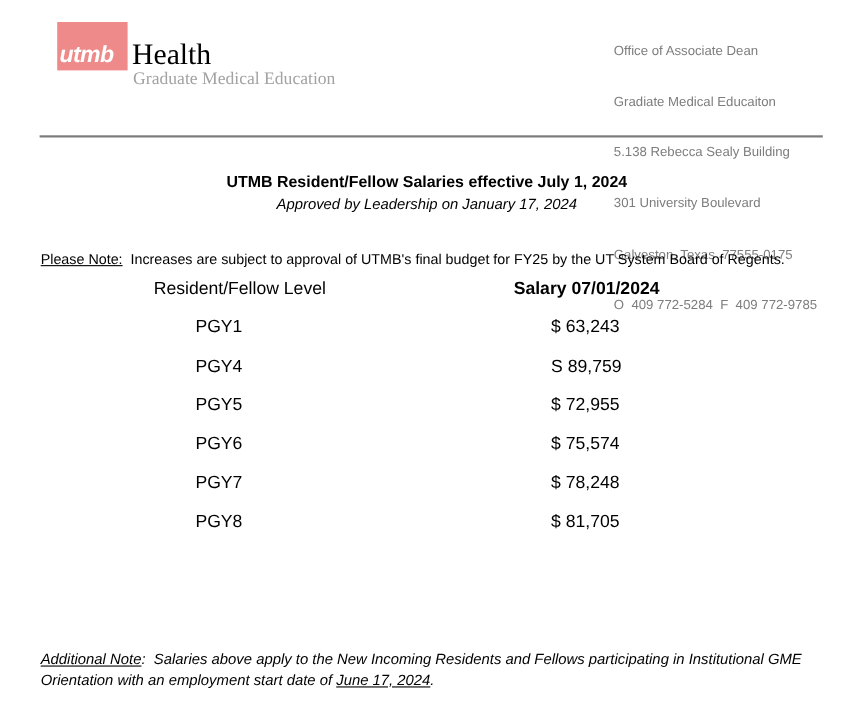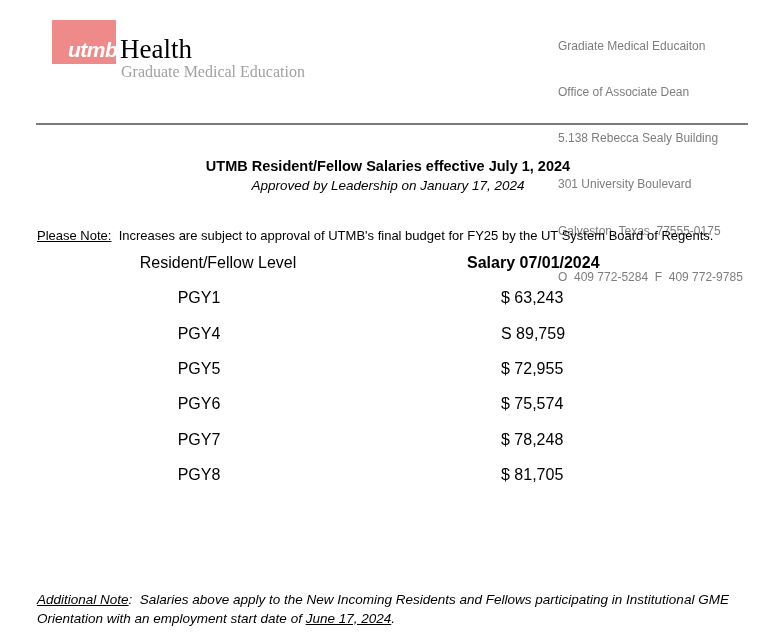--- a/index.html
+++ b/index.html
@@ -14,21 +14,21 @@
   }
 
   
   .logo-box {
     position: absolute;
     left: 52px; top: 20px;
     width: 64px; height: 44px;
   }
   .logo-box .utmb-word {
     position: absolute;
-    left: 16px; bottom: 2px;
+    left: 2px; bottom: 2px;
     font-style: italic;
     font-weight: bold;
     font-size: 21px;
     letter-spacing: -0.5px;
     color: #ffffff;
   }
   .logo-health {
     position: absolute;
     left: 120px; top: 36px;
     font-family: "Liberation Serif", serif;
@@ -134,22 +134,22 @@
 
 <div class="page">
 
   <div class="logo-box" style="background-color: rgb(238, 138, 138);">
     <span class="utmb-word">utmb</span>
   </div>
   <div class="logo-health">Health</div>
   <div class="logo-tagline">Graduate Medical Education</div>
 
   <div class="letterhead">
+    <div>Office of Associate Dean</div>
     <div>Gradiate Medical Educaiton</div>
-    <div>Office of Associate Dean</div>
     <div>5.138 Rebecca Sealy Building</div>
     <div>301 University Boulevard</div>
     <div>Galveston, Texas  77555-0175</div>
     <div>O  409 772-5284  F  409 772-9785</div>
   </div>
 
   <hr class="rule">
 
   <div class="doc-title">UTMB Resident/Fellow Salaries effective July 1, 2024</div>
   <div class="doc-subtitle">Approved by Leadership on January 17, 2024</div>

